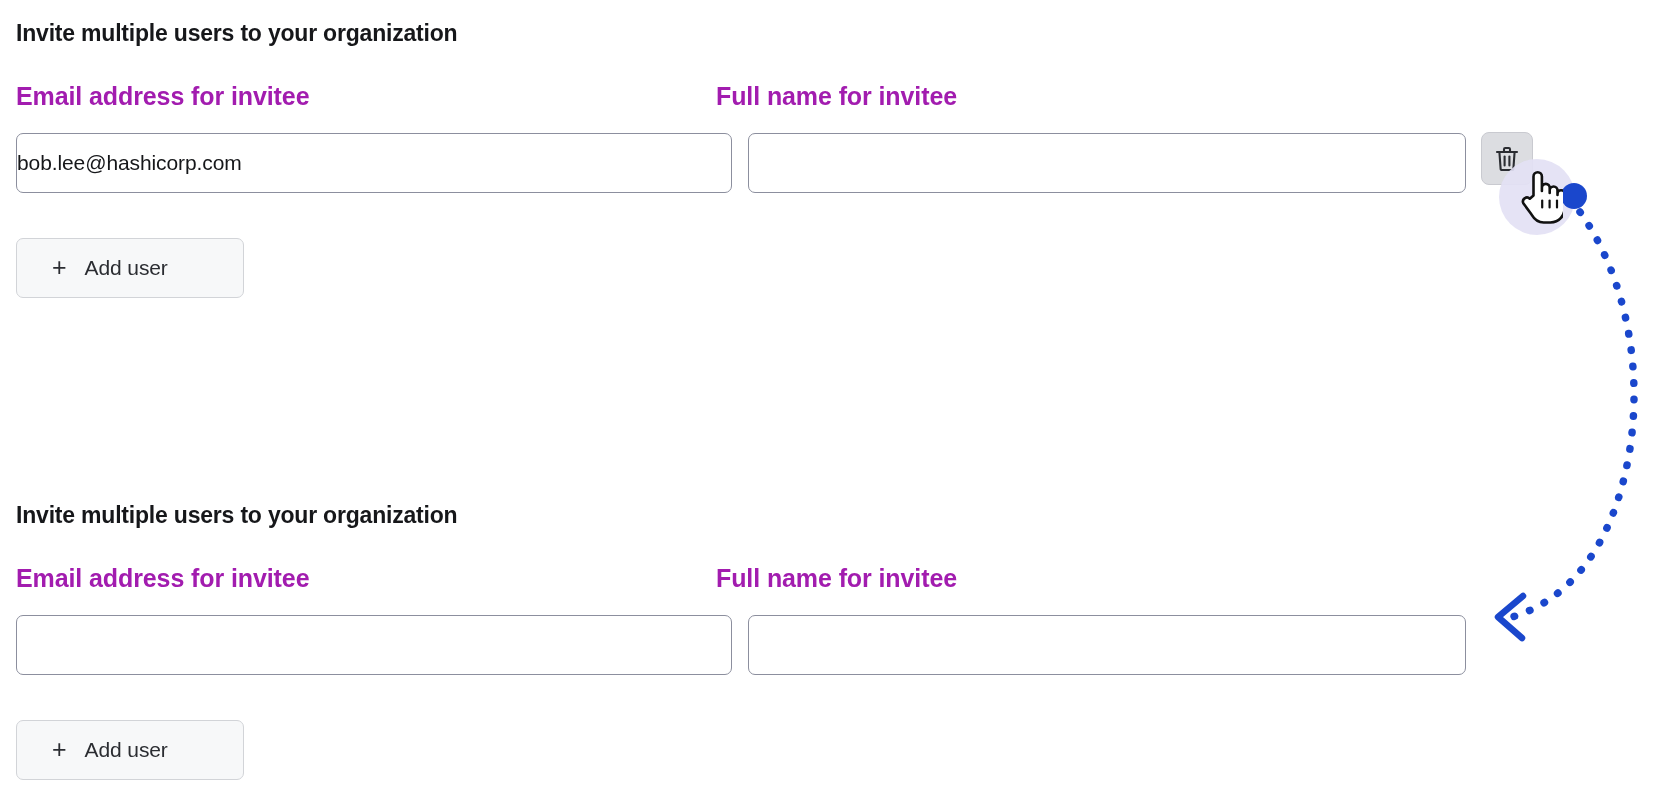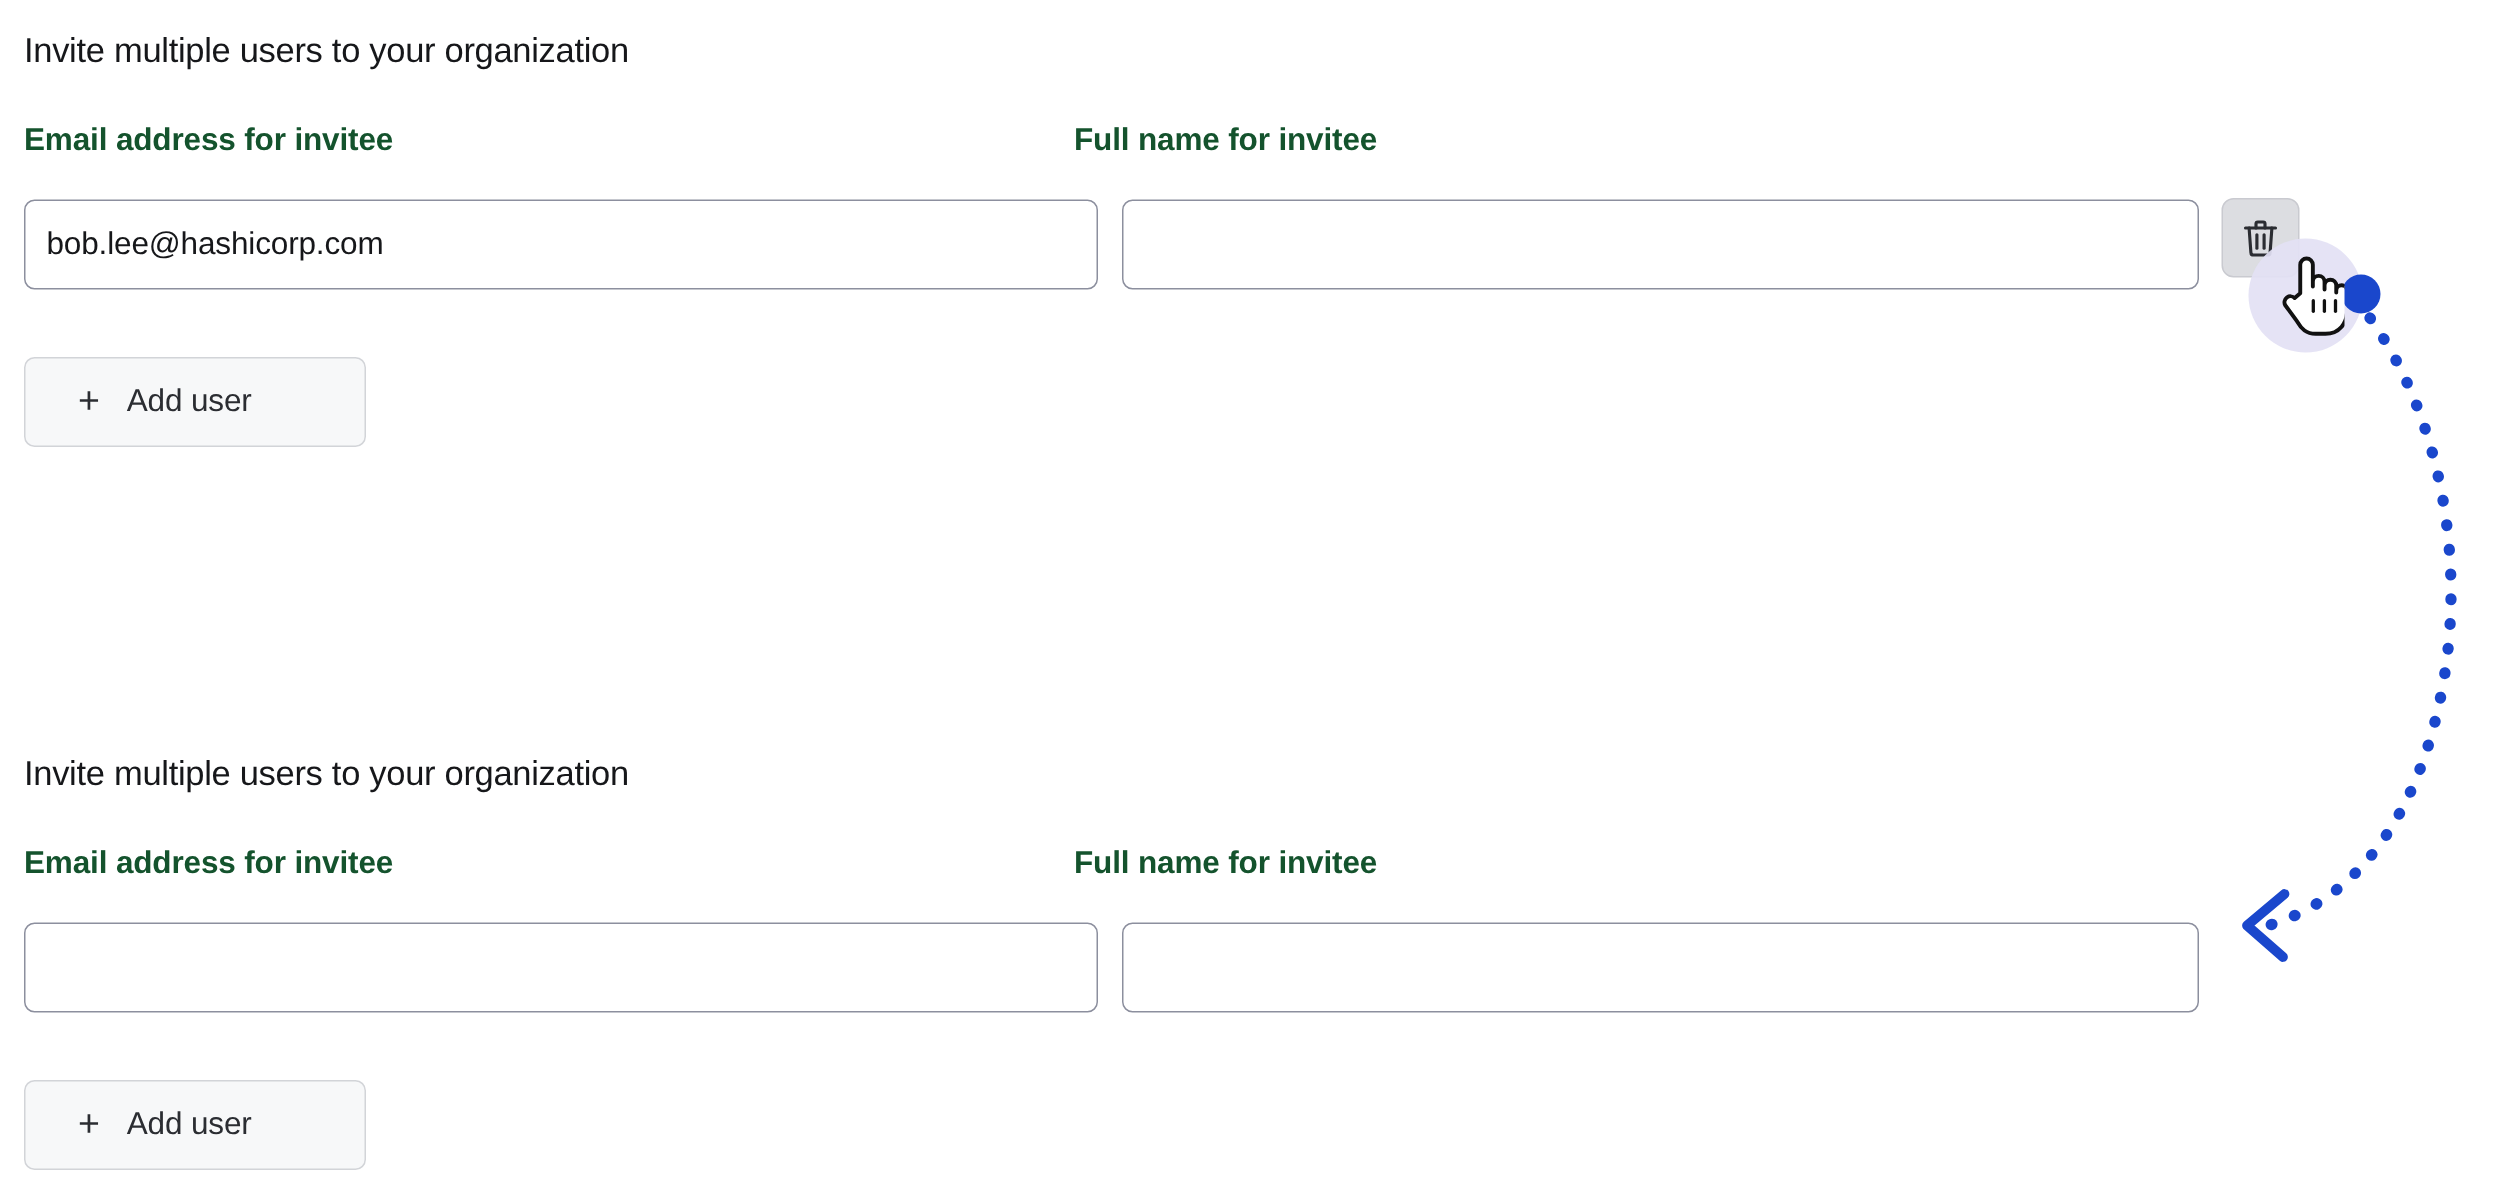--- a/index.html
+++ b/index.html
@@ -23,49 +23,49 @@
     width: 1672px;
   }
   #section-1 { top: 0px; }
   #section-2 { top: 482px; }
 
   .section-title {
     position: absolute;
     left: 16px;
     top: 20px;
     font-size: 23px;
-    font-weight: 400;
+    font-weight: 700;
     letter-spacing: -0.2px;
     color: #16171a;
     white-space: nowrap;
   }
 
   .field-label {
     position: absolute;
     top: 82px;
-    font-size: 21px;
+    font-size: 25px;
     font-weight: 700;
     letter-spacing: -0.1px;
-    color: #14532d;
+    color: #a21caf;
     white-space: nowrap;
   }
   .field-label.col-email { left: 16px; }
   .field-label.col-name  { left: 716px; }
 
   .text-input {
     position: absolute;
     top: 133px;
     height: 60px;
     box-sizing: border-box;
     border: 1.6px solid #8c8f9e;
     border-radius: 7px;
     background: #ffffff;
     display: flex;
     align-items: center;
-    padding: 0 14px;
+    padding: 0 0;
     font-family: "Liberation Sans", sans-serif;
     font-size: 21px;
     color: #16171a;
     letter-spacing: -0.1px;
   }
   .text-input.col-email { left: 16px; width: 716px; }
   .text-input.col-name  { left: 748px; width: 718px; }
   .input-value { white-space: nowrap; }
 
   .delete-button {

